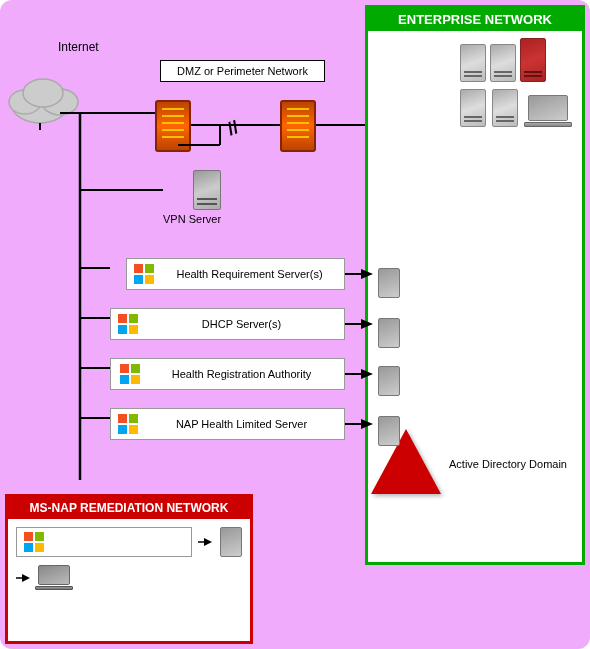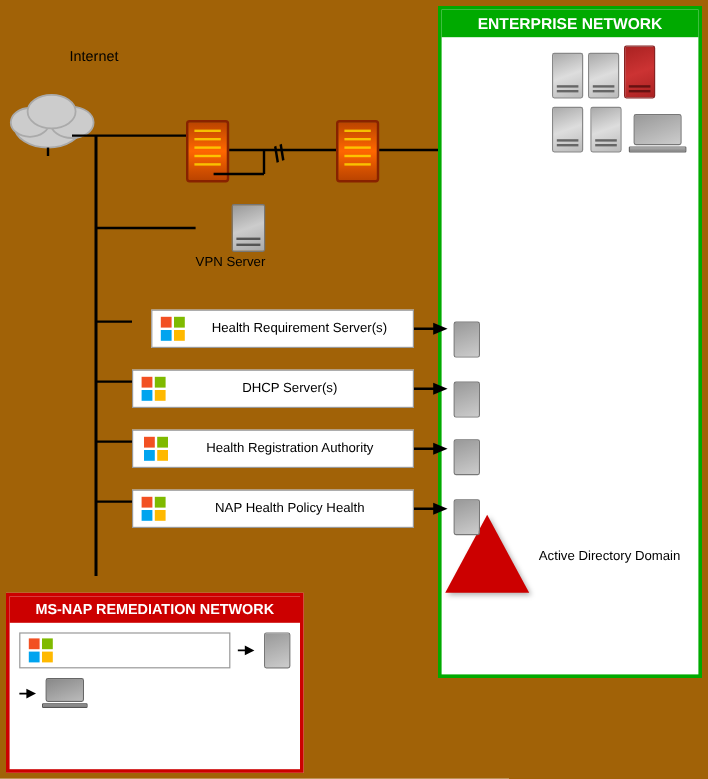--- a/index.html
+++ b/index.html
@@ -10,21 +10,22 @@
       font-family: Arial, sans-serif;
       font-size: 12px;
       overflow: hidden;
       position: relative;
     }
 
     .diagram-container {
       width: 590px;
       height: 649px;
       position: relative;
-      background: #a16207;
+      background: #f0abfc;
+      border-radius: 12px;
     }
 
     
     .enterprise-box {
       position: absolute;
       top: 5px;
       right: 5px;
       width: 220px;
       height: 560px;
       border: 3px solid #00aa00;
@@ -176,20 +177,23 @@
   <svg style="position:absolute;top:60px;left:5px;" width="100" height="70">
     <ellipse cx="35" cy="45" rx="28" ry="18" fill="#cccccc" stroke="#aaa" stroke-width="1.5"></ellipse>
     <ellipse cx="20" cy="42" rx="16" ry="12" fill="#cccccc" stroke="#aaa" stroke-width="1.5"></ellipse>
     <ellipse cx="55" cy="42" rx="18" ry="13" fill="#cccccc" stroke="#aaa" stroke-width="1.5"></ellipse>
     <ellipse cx="38" cy="33" rx="20" ry="14" fill="#cccccc" stroke="#aaa" stroke-width="1.5"></ellipse>
 
     <line x1="35" y1="63" x2="35" y2="72" stroke="#000" stroke-width="2"></line>
     <polygon points="30,70 35,78 40,70" fill="#000"></polygon>
   </svg>
 
+  <div class="dmz-box">
+    <span>DMZ or Perimeter Network</span>
+  </div>
 
   <div style="position:absolute; top:100px; left:155px;">
     <div style="width:36px;height:52px;background:linear-gradient(180deg,#bb4400,#ff6600,#bb4400);border:2px solid #882200;border-radius:3px;position:relative;overflow:hidden;">
       <div style="position:absolute;top:6px;left:5px;right:5px;height:2px;background:rgba(255,220,0,0.8);box-shadow:0 7px 0 rgba(255,220,0,0.8),0 14px 0 rgba(255,220,0,0.8),0 21px 0 rgba(255,220,0,0.8),0 28px 0 rgba(255,220,0,0.8);"></div>
     </div>
   </div>
 
   <div style="position:absolute; top:100px; left:280px;">
     <div style="width:36px;height:52px;background:linear-gradient(180deg,#bb4400,#ff6600,#bb4400);border:2px solid #882200;border-radius:3px;position:relative;overflow:hidden;">
       <div style="position:absolute;top:6px;left:5px;right:5px;height:2px;background:rgba(255,220,0,0.8);box-shadow:0 7px 0 rgba(255,220,0,0.8),0 14px 0 rgba(255,220,0,0.8),0 21px 0 rgba(255,220,0,0.8),0 28px 0 rgba(255,220,0,0.8);"></div>
@@ -256,21 +260,21 @@
   </div>
 
   <div style="position:absolute; top:408px; left:110px; width:265px; display:flex; align-items:center;">
     <div style="display:flex; align-items:center; width:100%; border:1px solid #999; background:#fff; padding:4px 6px; gap:6px;">
       <svg width="22" height="22">
         <rect x="1" y="1" width="9" height="9" fill="#f25022"></rect>
         <rect x="12" y="1" width="9" height="9" fill="#7fba00"></rect>
         <rect x="1" y="12" width="9" height="9" fill="#00a4ef"></rect>
         <rect x="12" y="12" width="9" height="9" fill="#ffb900"></rect>
       </svg>
-      <span style="font-size:11px;flex:1;text-align:center;">NAP Health Policy Health</span>
+      <span style="font-size:11px;flex:1;text-align:center;">NAP Health Limited Server</span>
     </div>
     <svg width="30" height="20" style="flex-shrink:0;">
       <line x1="0" y1="10" x2="22" y2="10" stroke="#000" stroke-width="2"></line>
       <polygon points="16,5 28,10 16,15" fill="#000"></polygon>
     </svg>
   </div>
 
   <div class="remediation-box">
     <div class="remediation-header">MS-NAP REMEDIATION NETWORK</div>
 

